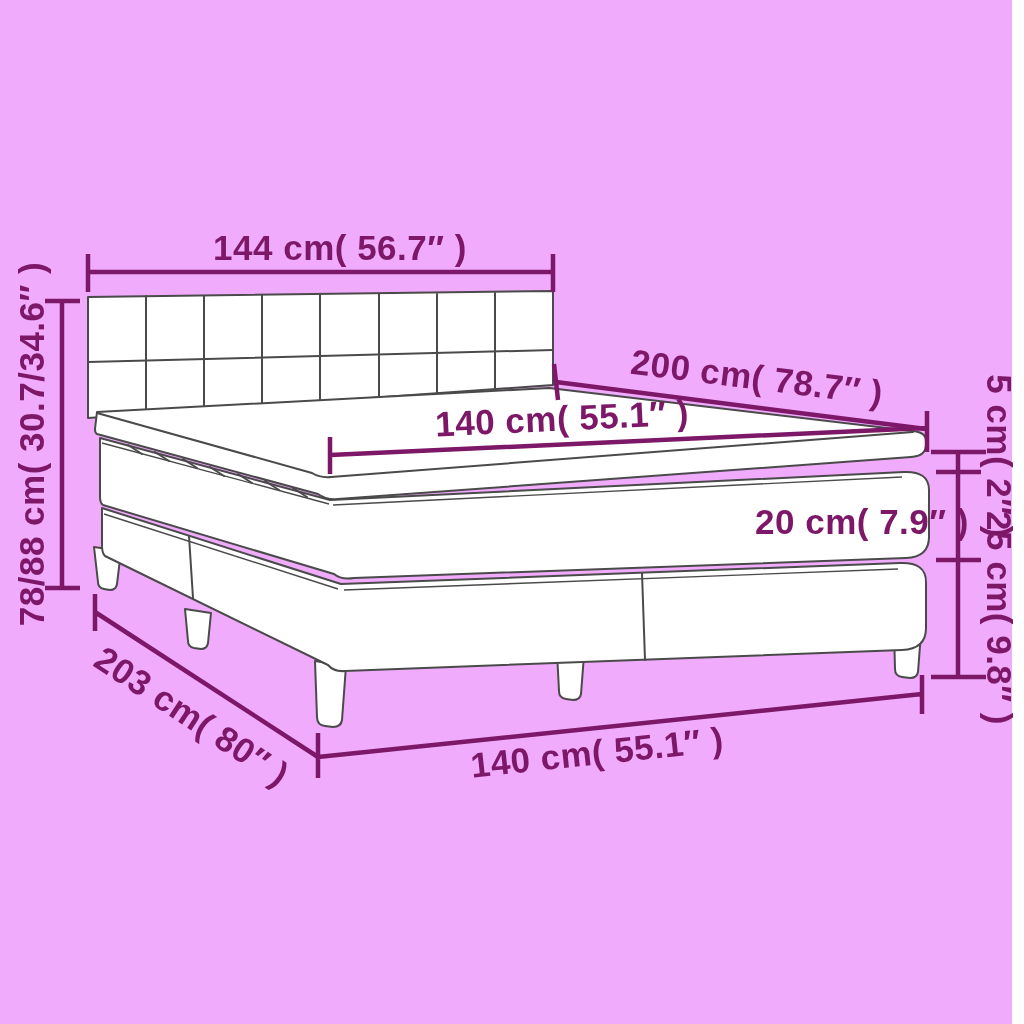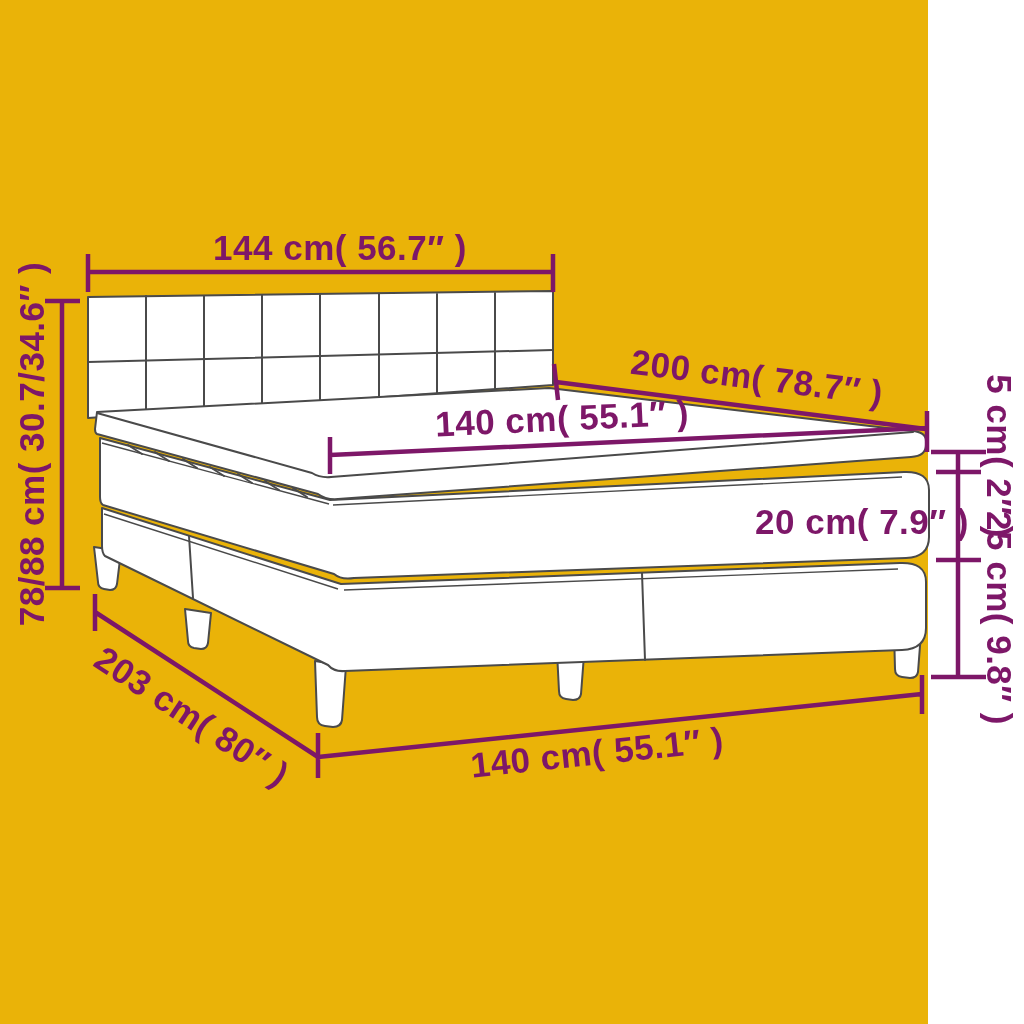--- a/index.html
+++ b/index.html
@@ -1,17 +1,17 @@
 <!DOCTYPE html>
 <html><head>
 <meta charset="utf-8">
 <style>
   html,body { margin:0; padding:0; background:#ffffff; }
   .stage {
-    width:928px; height:1024px; position:relative; background:#eab308;
+    width:1012px; height:1024px; position:relative; background:#f0abfc;
     font-family:"Liberation Sans", sans-serif;
   }
   svg { display:block; }
   .bedfill  { fill:#ffffff; stroke:#4a4a4a; stroke-width:2; stroke-linejoin:round; }
   .bedline  { fill:none; stroke:#4a4a4a; stroke-width:2; stroke-linejoin:round; stroke-linecap:round; }
   .bedthin  { fill:none; stroke:#4a4a4a; stroke-width:1.4; }
   .dimline  { fill:none; stroke:#7d1768; stroke-width:4.5; stroke-linecap:butt; }
   .dimtext  { fill:#7d1768; font-family:"Liberation Sans", sans-serif;
               font-weight:700; font-size:35px; letter-spacing:0.5px; }
 </style>

